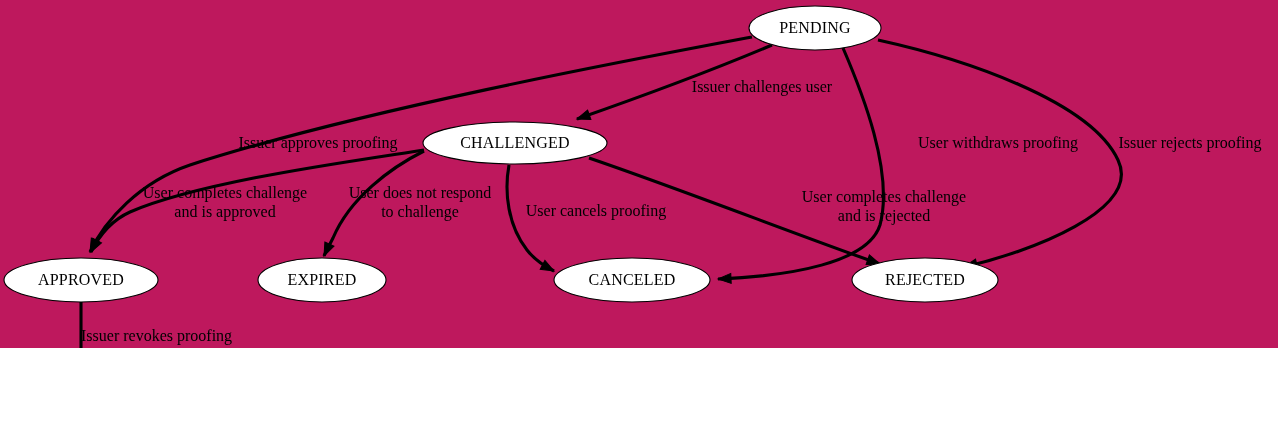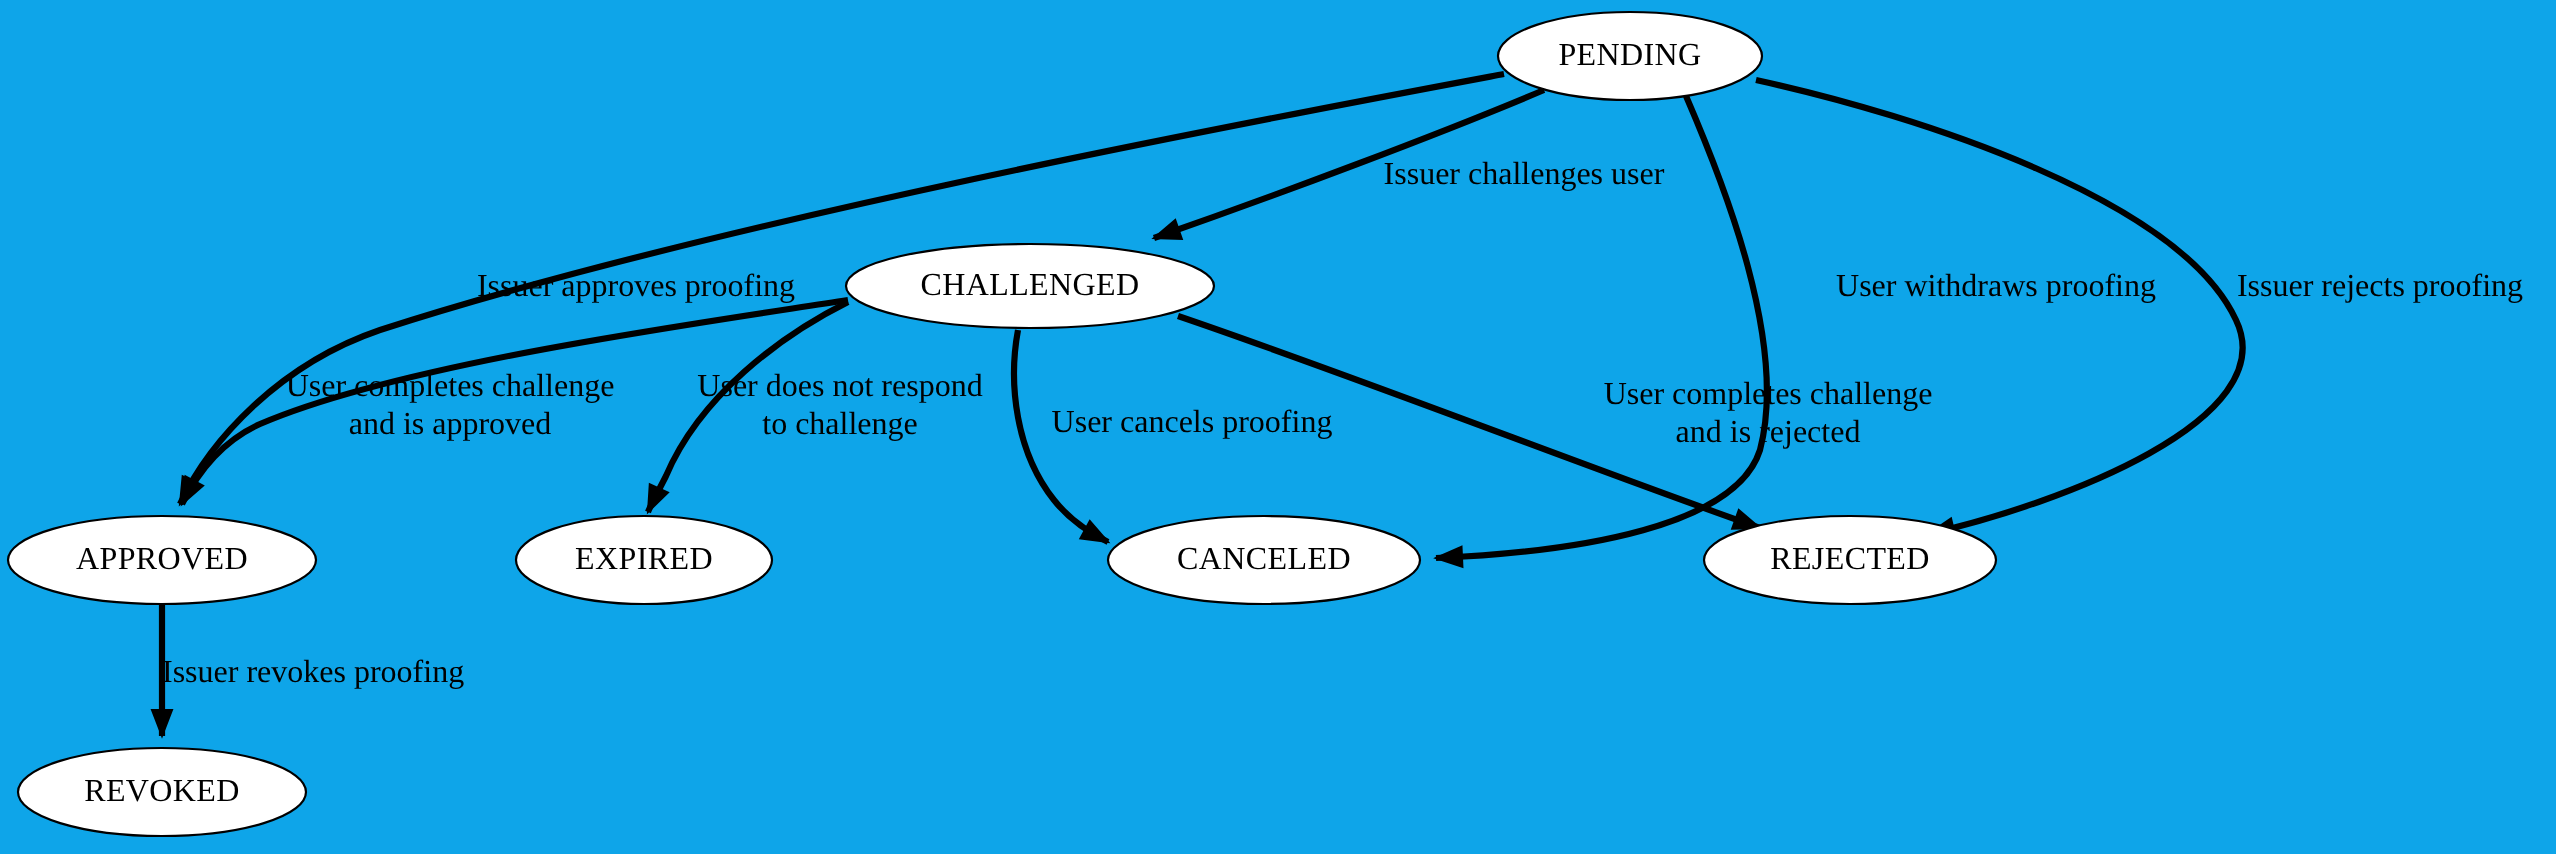--- a/index.html
+++ b/index.html
@@ -3,22 +3,22 @@
 <meta charset="utf-8">
 <style>
   html, body {
     margin: 0;
     padding: 0;
     background: #ffffff;
   }
   #diagram-root {
     position: relative;
     width: 1278px;
-    height: 427px;
-    background: #0ea5e9;
+    height: 348px;
+    background: #be185d;
     overflow: hidden;
     font-family: "Liberation Serif", "DejaVu Serif", serif;
   }
   svg#graph {
     display: block;
     width: 1278px;
     height: 427px;
   }
   .node-ellipse {
     fill: #ffffff;

